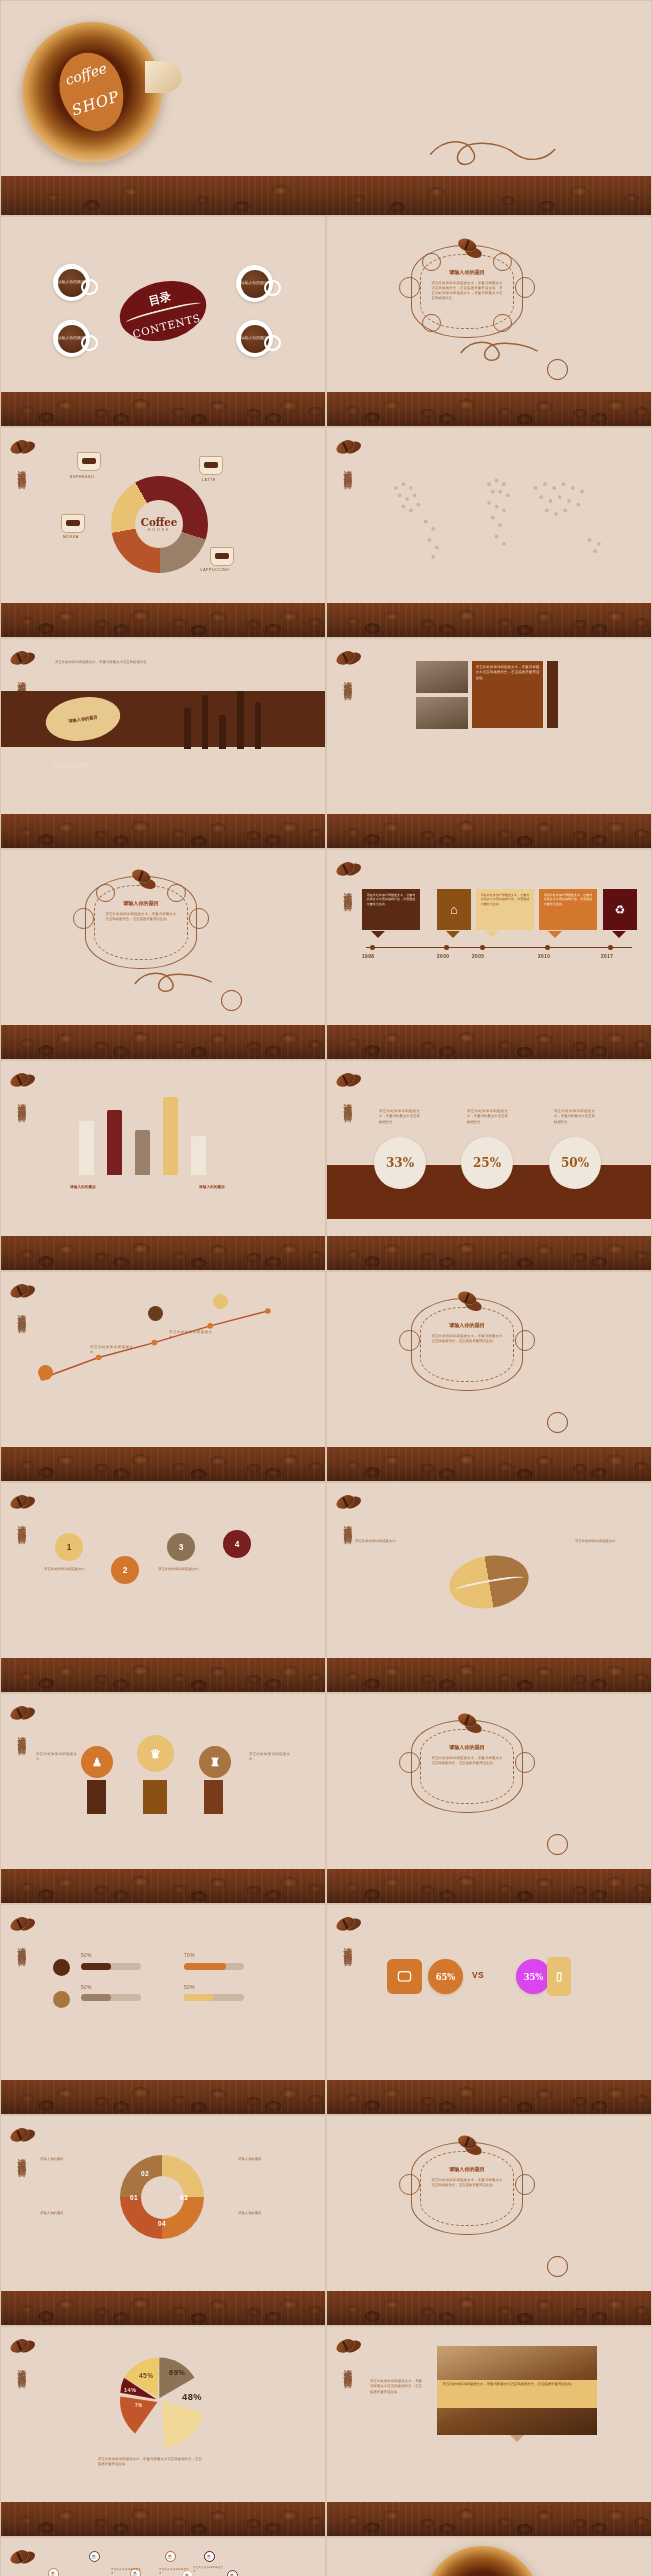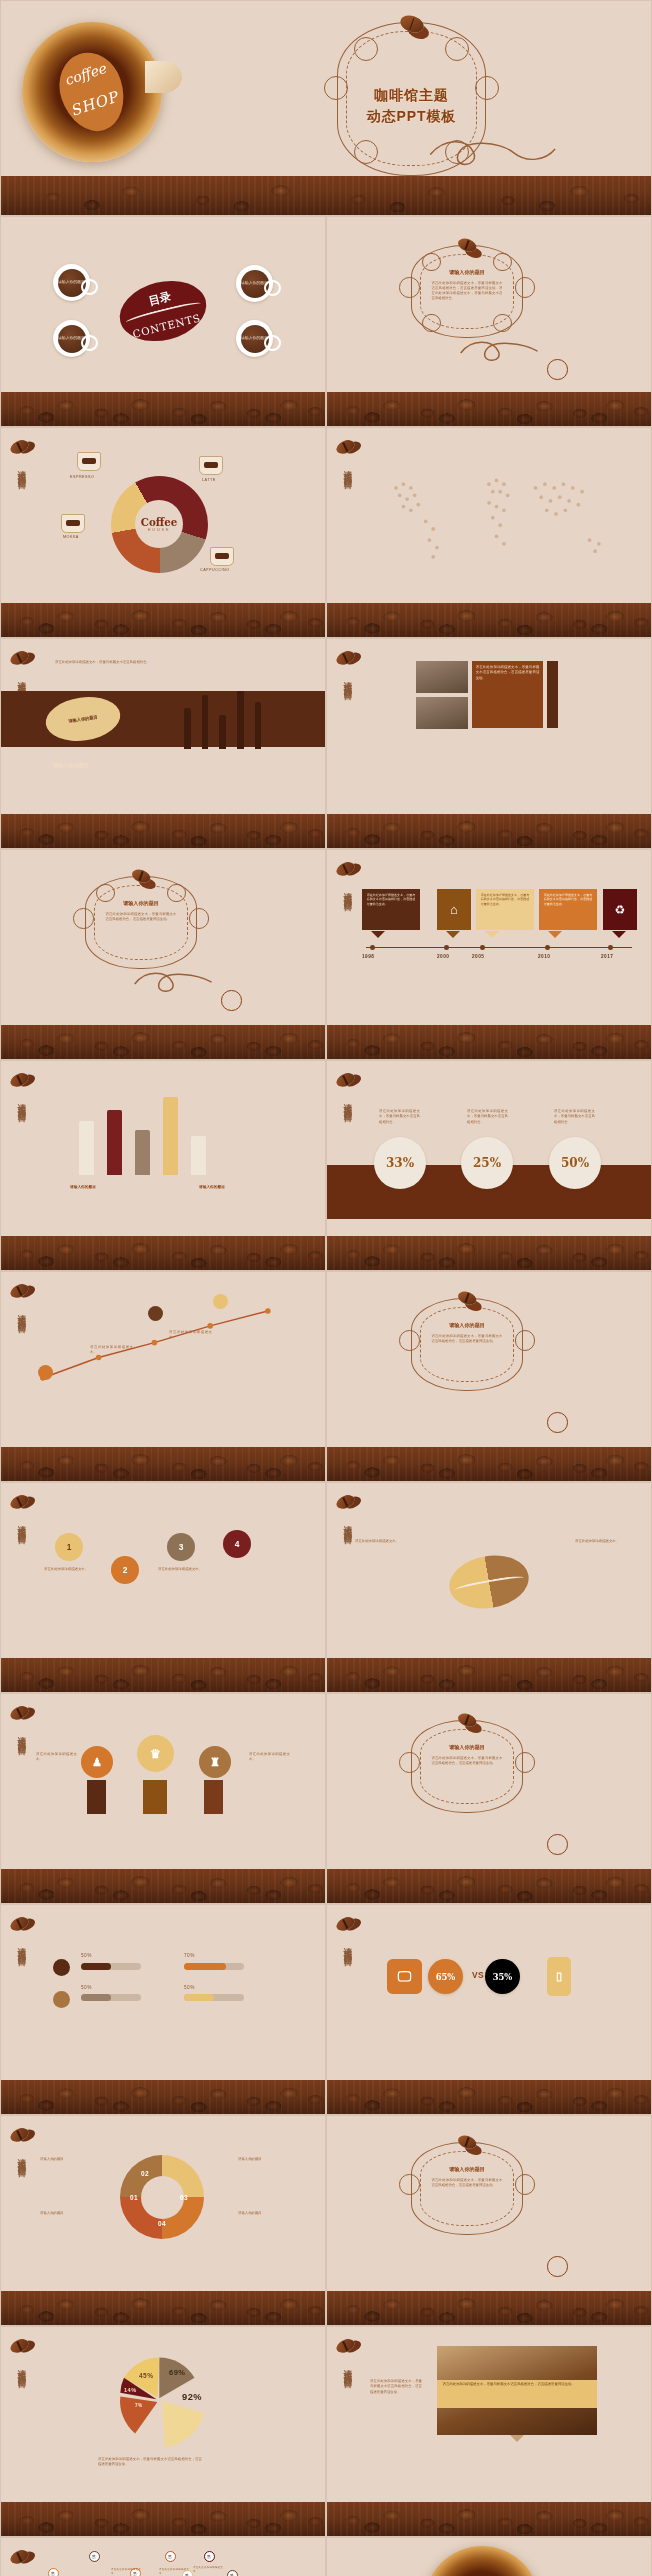--- a/index.html
+++ b/index.html
@@ -195,35 +195,20 @@
 
   <div class="row">
     <div class="slide full" style="height:216px;">
       <div class="cup-big" style="left:20.5px; top:20.5px;">
         <div class="logo-bean">
           <span class="t1">coffee</span>
           <span class="t2">SHOP</span>
         </div>
       </div>
 
-      <div class="title-frame" style="left:336px; top:20.5px; width:149px; height:154px;">
-        <div class="frame-outline"></div>
-        <div class="frame-dotted"></div>
-        <div class="curl" style="left:-13px; top:54px;"></div>
-        <div class="curl" style="right:-13px; top:54px;"></div>
-        <div class="curl" style="left:17px; top:15px;"></div>
-        <div class="curl" style="right:17px; top:15px;"></div>
-        <div class="curl" style="left:17px; bottom:11.2px;"></div>
-        <div class="curl" style="right:17px; bottom:11.2px;"></div>
-        <div class="title-bean"></div>
-        <div class="main-title">
-          <div>咖啡馆主题</div>
-          <div>动态PPT模板</div>
-        </div>
-      </div>
 
       <svg class="squiggle" style="left:424px; top:135px;" width="140" height="37" viewBox="0 0 150 40">
         <path d="M5 20 C20 2, 45 2, 52 18 C58 33, 30 36, 35 20 C42 2, 80 6, 95 18 C110 30, 130 26, 140 14"></path>
       </svg>
 
       <div class="beans bottom"></div>
     </div>
   </div>
 
   <div class="row">
@@ -608,21 +593,21 @@
 
     <div class="slide half" style="height:211px;">
       <div class="side-bean"></div>
       <div class="side-title">请输入你的题目</div>
 
       <div class="rnd" style="left:60px; top:54px; width:35px; height:35px; border-radius:5.6px; background:#d2772c; font-size:14px;">🖵</div>
       <div class="pc" style="left:101px; top:54px; width:35px; height:35px; background:#d2772c; color:#fff; font-size:8.4px;">
         <span>65%</span>
       </div>
       <div class="lbl" style="left:145px; top:65px; font-size:8.4px; color:#8c3f12; font-weight:bold;">VS</div>
-      <div class="pc" style="left:158px; top:54px; width:35px; height:35px; background:#000000; color:#fff; font-size:8.4px;">
+      <div class="pc" style="left:189px; top:54px; width:35px; height:35px; background:#d946ef; color:#fff; font-size:8.4px;">
         <span>35%</span>
       </div>
       <div class="rnd" style="left:220px; top:52px; width:24px; height:39px; border-radius:4.7px; background:#e9c172; font-size:11.2px;">▯</div>
 
       <div class="beans bottom" style="height:34px;"></div>
     </div>
   </div>
 
   <div class="row">
     <div class="slide half" style="height:211px;">
@@ -671,21 +656,21 @@
           <path d="M3 3 L48 16 A50 50 0 0 1 6 53 Z" fill="#f0d795"></path>
           <path d="M-2 -1 L-38 -22 A44 44 0 0 1 0 -44 Z" fill="#edc96a"></path>
           <path d="M-3 1 L-42 -6 A42 42 0 0 1 -38 -22 Z" fill="#6e1414"></path>
           <path d="M-2 4 L-26 38 A46 46 0 0 1 -42 -2 Z" fill="#c0562a"></path>
         </g>
       </svg>
       <div class="lbl" style="left:168px; top:41px; font-size:7.5px; color:#3d2a18; font-weight:bold;">69%</div>
       <div class="lbl" style="left:138px; top:45px; font-size:6.5px; color:#6b4a20; font-weight:bold;">45%</div>
       <div class="lbl" style="left:123px; top:60px; font-size:5.6px; color:#f0ddc6; font-weight:bold;">14%</div>
       <div class="lbl" style="left:134px; top:76px; font-size:4.7px; color:#f7e6d0; font-weight:bold;">7%</div>
-      <div class="lbl" style="left:181px; top:65px; font-size:9.3px; color:#3d2a18; font-weight:bold;">92%</div>
+      <div class="lbl" style="left:181px; top:65px; font-size:9.3px; color:#3d2a18; font-weight:bold;">48%</div>
 
       <div class="ph-body" style="position:absolute; left:97px; top:130px; width:104px;">请在此处添加详细描述文本，尽量与标题文本语言风格相符合，语言描述尽量简洁生动。</div>
       <div class="beans bottom" style="height:34px;"></div>
     </div>
 
     <div class="slide half" style="height:211px;">
       <div class="side-bean"></div>
       <div class="side-title">请输入你的题目</div>
       <div class="ph-body" style="position:absolute; left:43px; top:52px; width:52px;">请在此处添加详细描述文本，尽量与标题文本语言风格相符合，语言描述尽量简洁生动。</div>
       <div class="photo beans-pic" style="left:110px; top:18.6px; width:160px; height:89px;">

